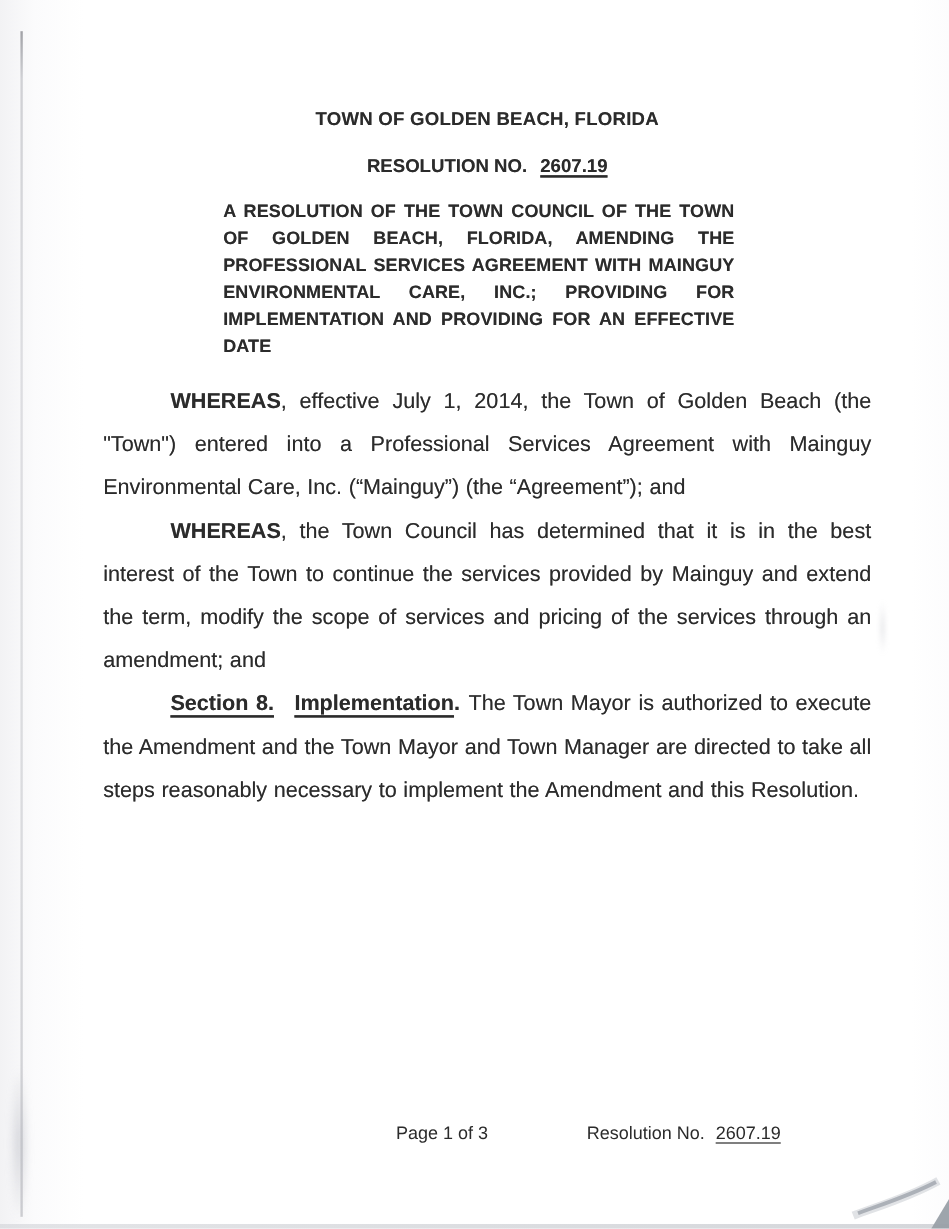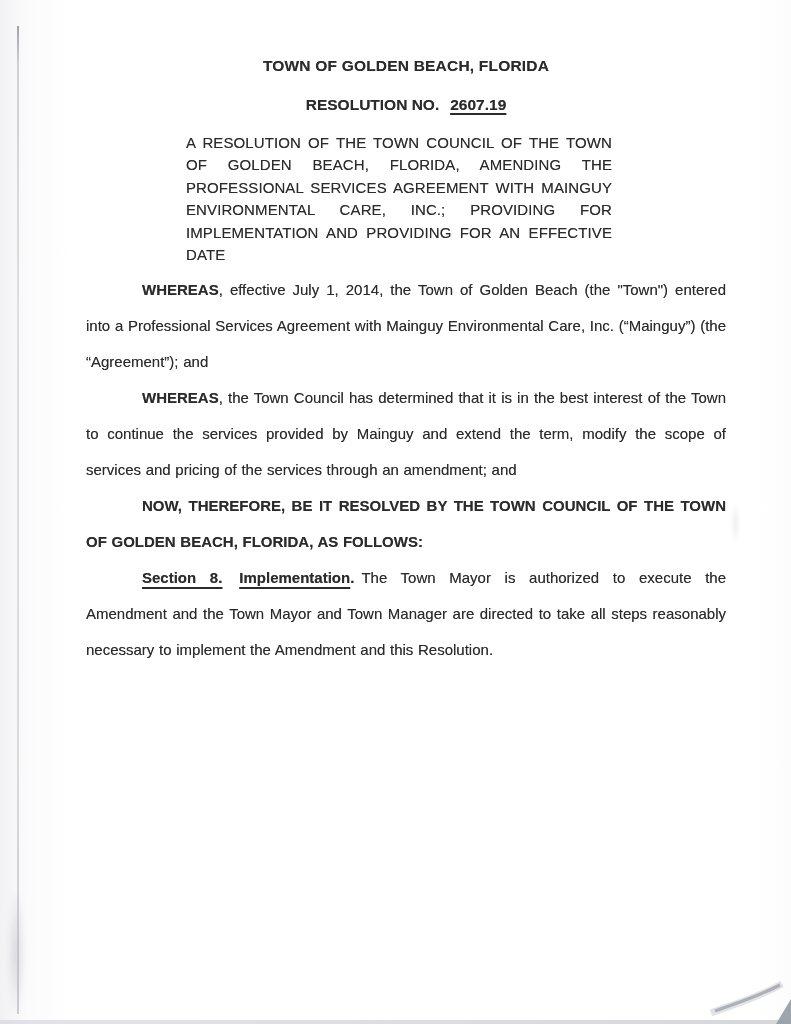--- a/index.html
+++ b/index.html
@@ -30,36 +30,36 @@
     background: radial-gradient(ellipse at center, rgba(170,172,180,.4) 0%, rgba(170,172,180,0) 70%);
     filter: blur(2px);
   }
   .bottom-edge-shadow {
     position: absolute; left: 0; bottom: 0; width: 100%; height: 4px;
     background: linear-gradient(to right, rgba(205,207,212,.55), rgba(190,193,199,.65));
   }
   .page-curl { position: absolute; right: 0; bottom: 0; width: 130px; height: 64px; }
   
   .content {
-    position: absolute; left: 86px; top: 0; width: 640px; padding-top: 56px;
+    position: absolute; left: 86px; top: 0; width: 640px; padding-top: 90px;
     text-shadow: 0 0 .35px rgba(43,43,43,.55);
   }
   .doc-title {
     text-align: center; font-weight: bold; font-size: 15.5px; line-height: 19px;
     letter-spacing: .2px;
   }
   .res-line { text-align: center; font-weight: bold; font-size: 15.5px; margin-top: 20px; line-height: 19px; }
   .res-num { margin-left: 11px; text-decoration: underline; text-decoration-thickness: 1.6px; text-underline-offset: 3px; }
   .caption {
-    margin: 18px 0 6px 100px; width: 426px;
-    font-weight: normal; font-size: 15px; line-height: 22.4px;
+    margin: 18px 0 16px 100px; width: 426px;
+    font-weight: bold; font-size: 15px; line-height: 22.4px;
     text-align: justify; letter-spacing: .1px;
   }
   .body-par {
-    font-size: 15px; line-height: 36px; text-align: justify;
+    font-size: 18px; line-height: 36px; text-align: justify;
     text-indent: 56px; word-spacing: .5px;
   }
   .body-par.first { margin-top: 1px; }
   .resolved { font-weight: bold; }
   .lead { font-weight: bold; }
   .sec-num, .sec-head {
     font-weight: bold;
     text-decoration: underline; text-decoration-thickness: 1.5px; text-underline-offset: 3.5px;
   }
   .sec-head { margin-left: 17px; }
@@ -98,21 +98,26 @@
       <span>RESOLUTION NO.</span><span class="res-num">2607.19</span>
     </div>
 
     <p class="caption">A RESOLUTION OF THE TOWN COUNCIL OF THE TOWN OF GOLDEN BEACH, FLORIDA, AMENDING THE PROFESSIONAL SERVICES AGREEMENT WITH MAINGUY ENVIRONMENTAL CARE, INC.; PROVIDING FOR IMPLEMENTATION AND PROVIDING FOR AN EFFECTIVE DATE</p>
 
     <p class="body-par first"><span class="lead">WHEREAS</span><span>, effective July 1, 2014, the Town of Golden Beach (the "Town") entered into a Professional Services Agreement with Mainguy Environmental Care, Inc. (“Mainguy”) (the “Agreement”); and</span></p>
 
     <p class="body-par"><span class="lead">WHEREAS</span><span>, the Town Council has determined that it is in the best interest of the Town to continue the services provided by Mainguy and extend the term, modify the scope of services and pricing of the services through an amendment; and</span></p>
 
 
-    <p class="body-par resolved">NOW, THEREFORE, BE IT RESOLVED BY THE TOWN COUNCIL OF THE TOWN OF GOLDEN BEACH, FLORIDA, AS FOLLOWS:</p>
 
 
 
     <p class="body-par"><span class="sec-num">Section 8.</span><span class="sec-head">Implementation</span><span class="sec-dot">.</span><span class="sec-body">The Town Mayor is authorized to execute the Amendment and the Town Mayor and Town Manager are directed to take all steps reasonably necessary to implement the Amendment and this Resolution.</span></p>
   </div>
 
+  <div class="footer">
+    <span class="footer-page">Page 1 of 3</span>
+    <span class="footer-res">
+      <span>Resolution No.</span><span class="footer-res-num">2607.19</span>
+    </span>
+  </div>
 
 </div>
 
 </body></html>

